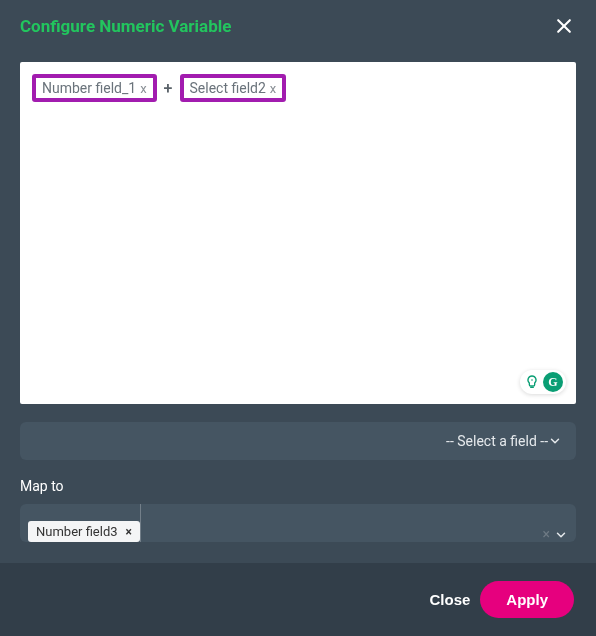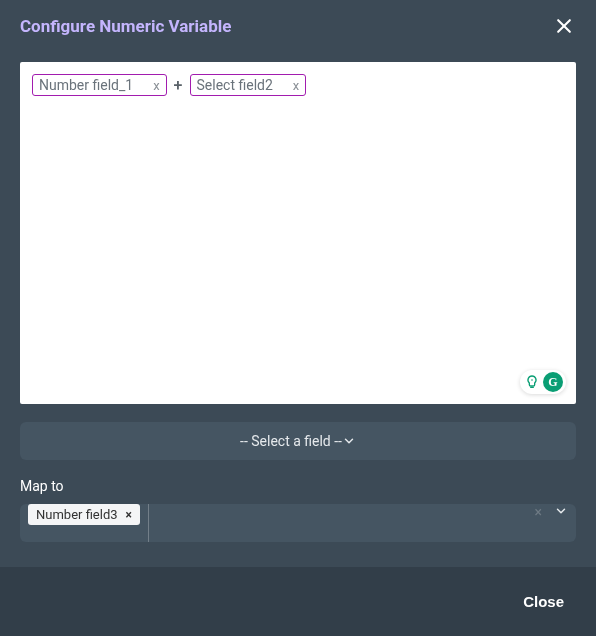--- a/index.html
+++ b/index.html
@@ -18,21 +18,21 @@
     flex-direction: column;
   }
   .header {
     display: flex;
     align-items: center;
     justify-content: space-between;
     padding: 14px 20px;
     background: #3c4a56;
   }
   .header-title {
-    color: #c4b5fd;
+    color: #22c55e;
     font-size: 17px;
     font-weight: 700;
   }
   .close-x {
     color: #fff;
     cursor: pointer;
     display: flex;
     align-items: center;
     justify-content: center;
     width: 24px;
@@ -53,29 +53,29 @@
     position: relative;
     border-radius: 2px;
   }
   .tokens {
     display: flex;
     align-items: center;
     gap: 6px;
     flex-wrap: wrap;
   }
   .token {
-    border: 1px solid #a21caf;
+    border: 4px solid #a21caf;
     background: #fff;
     color: #6a737b;
     font-size: 14px;
     padding: 2px 6px;
     border-radius: 3px;
     display: inline-flex;
     align-items: center;
-    gap: 20px;
+    gap: 4px;
   }
   .token .x {
     color: #8a9096;
     font-size: 13px;
     cursor: pointer;
     line-height: 1;
   }
   .op {
     color: #5a6269;
     font-size: 16px;
@@ -106,42 +106,41 @@
     font-size: 12px; font-weight:700;
     font-family: Georgia, serif;
   }
   .select-field {
     background: #455562;
     color: #e5e9ec;
     height: 38px;
     border-radius: 6px;
     display: flex;
     align-items: center;
-    justify-content: center;
+    justify-content: flex-end;
     padding: 0 14px;
     font-size: 14px;
     cursor: pointer;
   }
   .chev {
     display:flex;align-items:center;justify-content:center;
   }
   .chev svg { width: 14px; height: 14px; }
   .section-label {
     color: #ffffff;
     font-size: 14px;
     margin-bottom: -8px;
   }
   .mapto-row {
     background: #455562;
     height: 38px;
     border-radius: 6px;
     display: flex;
-    align-items: flex-start;
+    align-items: flex-end;
     padding: 0 8px 0 8px;
-    gap: 8px;
   }
   .chip {
     background: #f4f5f6;
     color: #333;
     font-size: 13px;
     padding: 3px 8px;
     border-radius: 3px;
     display: inline-flex;
     align-items: center;
     gap: 8px;
@@ -260,15 +259,16 @@
         <svg viewBox="0 0 24 24" fill="none" stroke="#e5e9ec" stroke-width="2.5" stroke-linecap="round" stroke-linejoin="round">
           <polyline points="6 9 12 15 18 9"></polyline>
         </svg>
       </span>
     </div>
 
   </div>
 
   <div class="footer">
     <button class="btn-close">Close</button>
+    <button class="btn-apply">Apply</button>
   </div>
 
 </div>
 
 </body></html>

